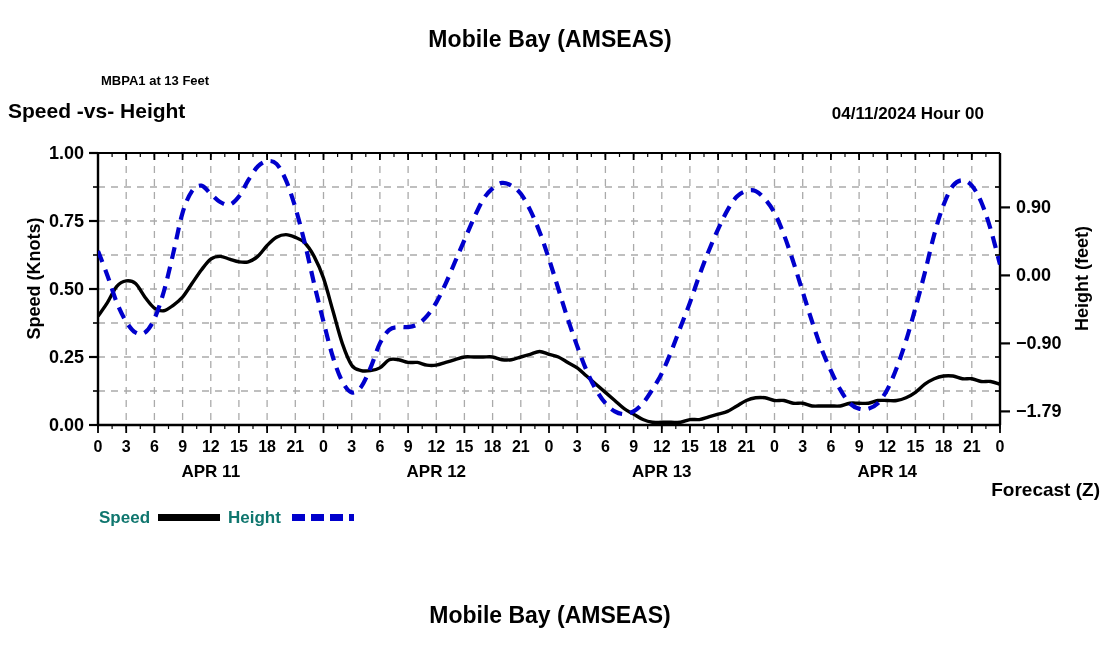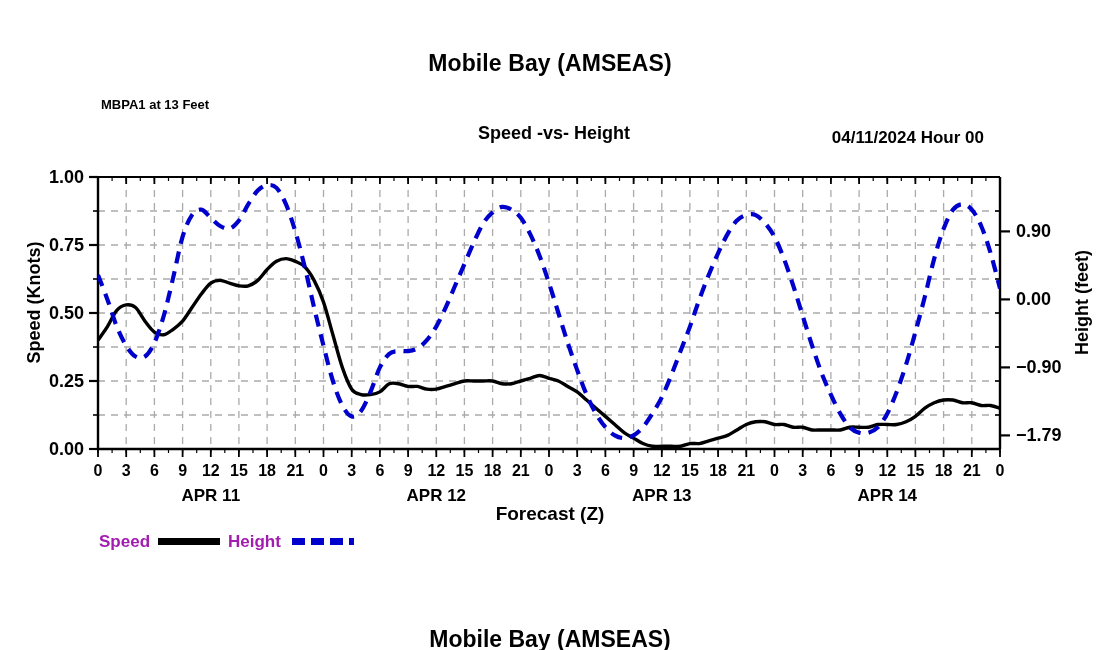--- a/index.html
+++ b/index.html
@@ -11,21 +11,20 @@
     width: 1100px;
     height: 650px;
     position: relative;
     font-family: "Liberation Sans", sans-serif;
     color: #000000;
     overflow: hidden;
   }
   .page {
     position: absolute;
     inset: 0;
-    margin-top: 24px;
   }
   .txt {
     position: absolute;
     font-weight: bold;
     color: #000;
     white-space: nowrap;
   }
   #title-top {
     left: 0; right: 0;
     top: 26px;
@@ -45,32 +44,32 @@
     font-size: 13px;
   }
   #coords-line {
     left: 101px;
     top: 104px;
     font-size: 17px;
   }
   #subtitle {
     left: 8px; right: 0;
     top: 99px;
-    text-align: center;
-    font-size: 18px;
+    text-align: left;
+    font-size: 21px;
   }
   #datestamp {
     right: 116px;
     top: 104px;
     font-size: 17px;
   }
   #xaxis-label {
     left: 0; right: 0;
     top: 479px;
-    text-align: center;
+    text-align: right;
     font-size: 19px;
   }
   #ylabel-left {
     left: -36px;
     top: 268px;
     width: 140px;
     text-align: center;
     font-size: 18px;
     transform: rotate(-90deg);
   }
@@ -99,21 +98,21 @@
     font-family: "Liberation Sans", sans-serif;
     font-weight: bold;
     font-size: 17px;
     fill: #000;
   }
   .legend-text {
     position: absolute;
     font-family: "Liberation Sans", sans-serif;
     font-weight: bold;
     font-size: 17px;
-    color: #a21caf;
+    color: #0f766e;
   }
   #legend-speed-label { left: 99px; top: 508px; }
   #legend-height-label { left: 228px; top: 508px; }
   .legend-swatch {
     position: absolute;
     height: 7px;
   }
   #legend-speed-swatch { left: 158px; top: 514px; width: 62px; background: #000; }
   #legend-height-swatch {
     left: 292px; top: 514px; width: 62px;

